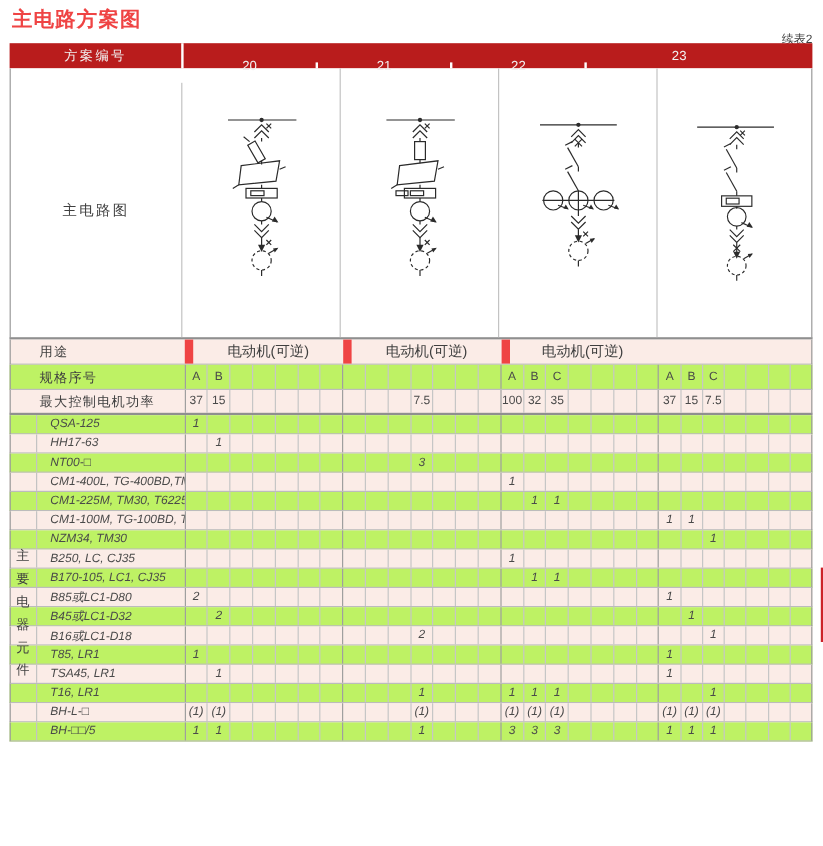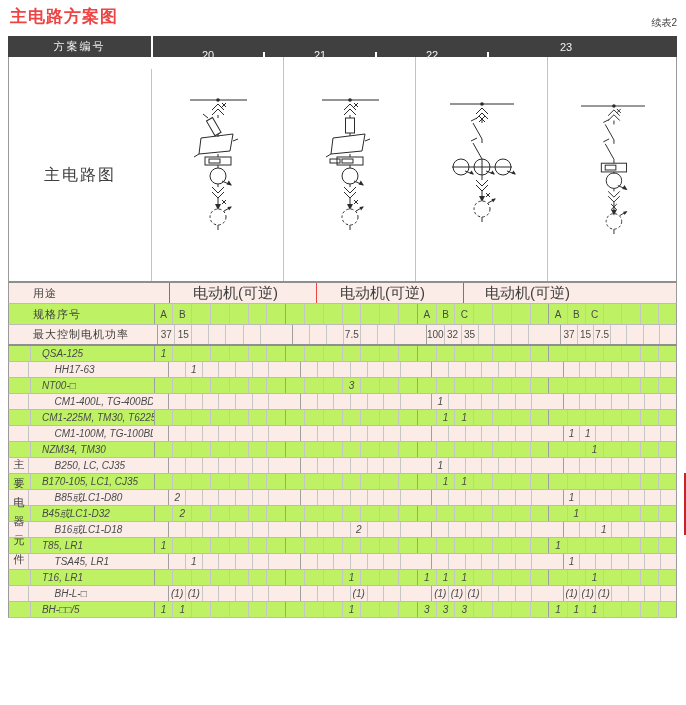--- a/index.html
+++ b/index.html
@@ -1,49 +1,49 @@
 <!DOCTYPE html>
 <html><head>
 <meta charset="utf-8">
 <style>
   html,body{margin:0;padding:0;}
   body{font-family:"Liberation Sans","DejaVu Sans",sans-serif;background:#ffffff;}
   .page{position:relative;width:686px;height:705px;background:#fff;overflow:hidden;}
   .title{position:absolute;left:10px;top:5px;font-size:17px;font-weight:bold;color:#ef4444;letter-spacing:1px;}
-  .cont{position:absolute;right:9px;top:16px;font-size:10px;color:#3f3f3f;}
+  .cont{position:absolute;right:9px;top:26px;font-size:10px;color:#3f3f3f;}
   .tbl{position:absolute;left:8px;top:36px;width:669px;}
   
-  .thead{display:flex;height:21px;background:#404040;color:#f2f2f2;font-size:11px;}
+  .thead{display:flex;height:21px;background:#b91c1c;color:#f2f2f2;font-size:11px;}
   .th{display:flex;align-items:center;justify-content:center;border-right:2px solid #fff;box-sizing:border-box;}
   .th:last-child{border-right:none;}
   .th.lab{width:145px;letter-spacing:2px;}
   .th.s0,.th.s1,.th.s2{width:112px;margin-top:16px;}
   .th.s3{width:128px;margin-left:13px;}
   
   .drow{display:flex;height:226px;border-left:1px solid #9a9a9a;border-right:1px solid #9a9a9a;border-bottom:2px solid #8f8f8f;box-sizing:border-box;background:#fff;}
-  .dlabel{width:145px;display:flex;align-items:center;justify-content:center;font-size:16px;color:#3f3f3f;letter-spacing:2px;border-right:1px solid #c3c3c3;box-sizing:border-box;margin-top:12px;}
+  .dlabel{width:145px;display:flex;align-items:center;justify-content:center;font-size:12px;color:#3f3f3f;letter-spacing:2px;border-right:1px solid #c3c3c3;box-sizing:border-box;margin-top:12px;}
   .dcell{width:132px;border-right:1px solid #c3c3c3;box-sizing:border-box;}
   .dcell:last-child{width:128px;border-right:none;}
   svg.diag{display:block;}
   .diag path,.diag line,.diag rect,.diag circle,.diag polygon{stroke:#2b2b2b;stroke-width:1;fill:none;}
   .diag .fill{fill:#2b2b2b;stroke:none;}
   .diag .dash{stroke-dasharray:2.6,2.2;}
   
   .row{display:flex;border-left:1px solid #9a9a9a;border-right:1px solid #9a9a9a;border-bottom:1px solid #bcbcbc;box-sizing:border-box;height:21px;background:#bef264;}
-  .row.pink{background:#fbece7;gap:15px;}
+  .row.pink{background:#fbece7;}
   .row.comp{height:16px;font-style:italic;}
   .row.strongb{border-bottom:2px solid #8f8f8f;}
   .rlabel{width:145px;display:flex;align-items:center;font-size:11px;color:#3f3f3f;letter-spacing:1px;padding-left:24px;box-sizing:border-box;}
   .lspacer{width:22px;box-sizing:border-box;border-right:1px solid #c3c3c3;}
   .cname{width:123px;display:flex;align-items:center;font-size:10px;color:#4a4a4a;padding-left:11px;box-sizing:border-box;white-space:nowrap;overflow:hidden;}
   .sgroup{display:flex;width:132px;box-sizing:border-box;border-left:1px solid #9f9f9f;}
   .sgroup.last{width:128px;}
   .vcell{flex:1 1 0;border-right:1px solid #c6c6c6;box-sizing:border-box;display:flex;align-items:center;justify-content:center;font-size:10px;color:#4a4a4a;}
   .vcell:last-child{border-right:none;}
-  .ucell{display:flex;width:132px;box-sizing:border-box;border-left:1px solid #ef4444;align-items:center;justify-content:center;font-size:15px;color:#3f3f3f;}
+  .ucell{display:flex;width:132px;box-sizing:border-box;border-left:7px solid #ef4444;align-items:center;justify-content:center;font-size:12px;color:#3f3f3f;}
   .ucell.last{width:128px;}
   .vlabel{position:absolute;left:8px;top:455px;width:22px;text-align:center;font-size:11px;line-height:19px;color:#3f3f3f;white-space:pre;}
   .redtab{position:absolute;left:683.5px;top:473px;width:2.5px;height:62px;background:#cc2229;}
 </style>
 </head>
 <body>
 
 <div class="page">
   <div class="title">主电路方案图</div>
   <div class="cont">续表2</div>

